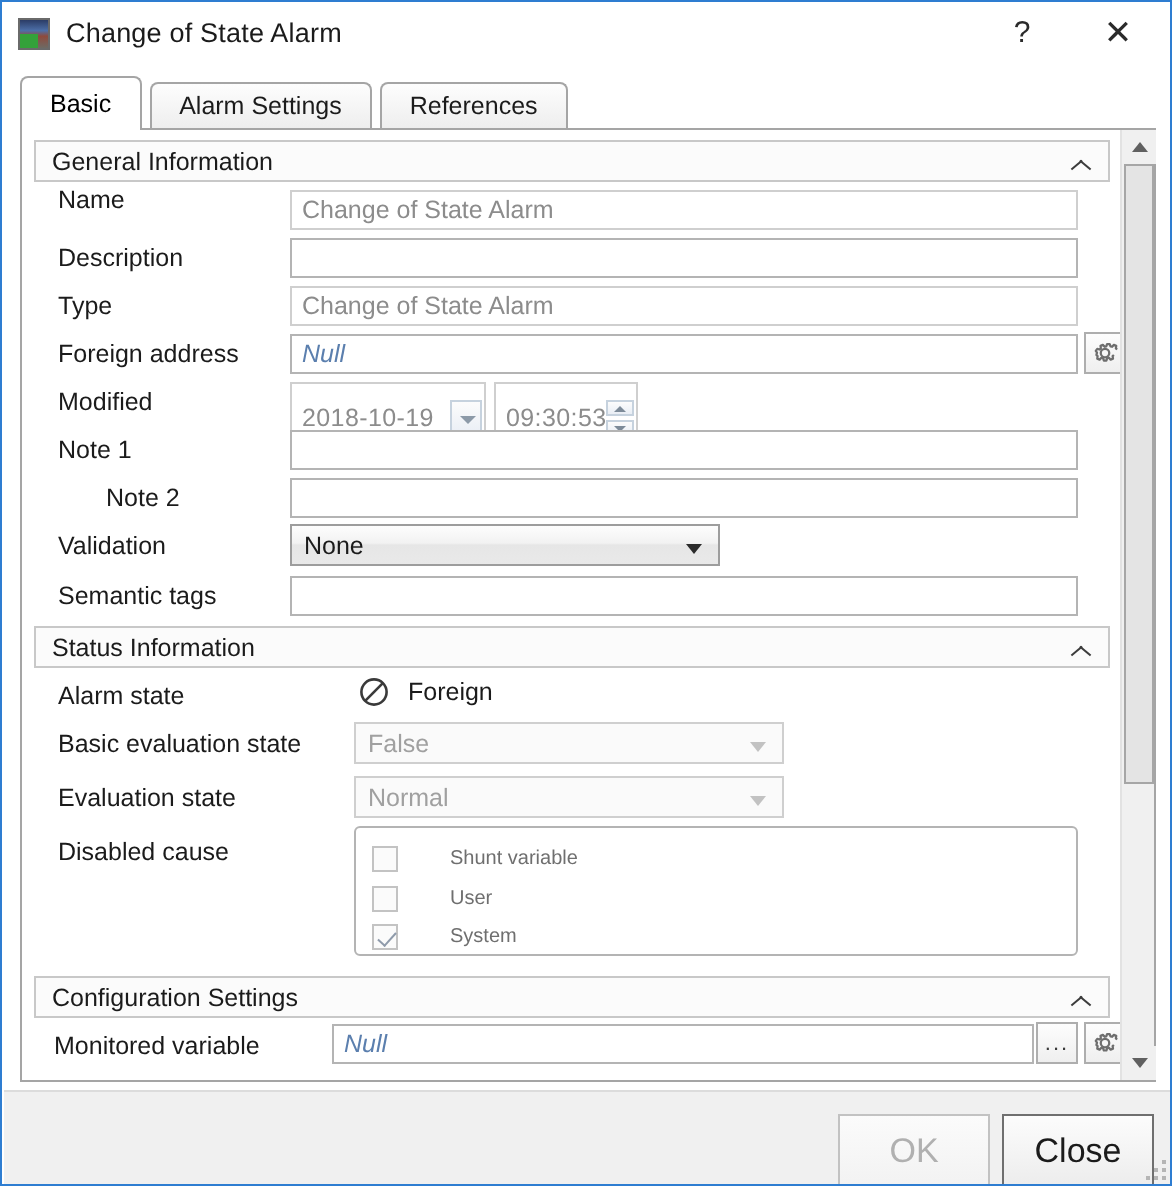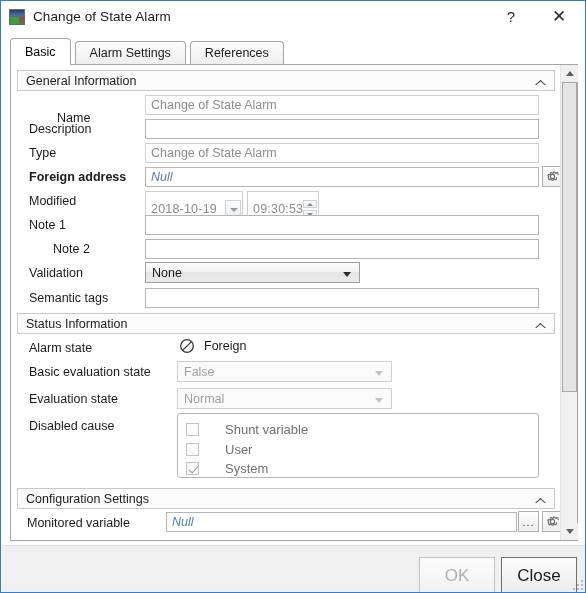--- a/index.html
+++ b/index.html
@@ -211,21 +211,21 @@
   .cbox {
     width: 13px; height: 13px; border: 1px solid #c3c3c3; background: #fbfbfb;
     position: relative; flex: none;
   }
   .cbox.checked:after {
     content: ""; position: absolute; left: 3.5px; top: 1px;
     width: 4px; height: 8px;
     border: solid #8f9bab; border-width: 0 1.6px 1.6px 0;
     transform: rotate(42deg);
   }
-  .cblabel { font-size: 13px; color: #6f6f6f; margin-left: 26px; white-space: nowrap; }
+  .cblabel { font-size: 10px; color: #6f6f6f; margin-left: 26px; white-space: nowrap; }
 
   
   #vscroll {
     position: absolute; right: 0; top: 0;
     width: 17px; height: 475px;
     background: #f0f0f0; border-left: 1px solid #e2e2e2;
   }
   .sb-btn {
     position: absolute; left: 0; width: 17px; height: 17px;
     background: #f0f0f0; display: flex; align-items: center; justify-content: center;
@@ -296,30 +296,30 @@
 
   <div id="tabbody">
     <div id="scroll-area">
       <div class="inner">
 
         <div class="group-header" style="top:5px;">
           <span class="gh-text">General Information</span>
           <span class="chev"></span>
         </div>
 
-        <div class="label" style="top:44px;margin-left:28px;">Name</div>
+        <div class="label" style="top:26px;">Name</div>
         <div class="field disabled" style="top:30px;width:394px;">Change of State Alarm</div>
 
         <div class="label" style="top:55px;">Description</div>
         <div class="field" style="top:54px;width:394px;"></div>
 
         <div class="label" style="top:79px;">Type</div>
         <div class="field disabled" style="top:78px;width:394px;">Change of State Alarm</div>
 
-        <div class="label" style="top:103px;font-weight:bold;">Foreign address</div>
+        <div class="label" style="top:103px;">Foreign address</div>
         <div class="field nullval" style="top:102px;width:394px;">Null</div>
         <div class="smallbtn" style="left:531px;top:101px;">
           <svg width="15" height="15" viewBox="0 0 24 24">
             <path fill="none" stroke="#6e6e6e" stroke-width="1.8" d="M12 8.6a3.4 3.4 0 1 0 0 6.8 3.4 3.4 0 0 0 0-6.8z"></path>
             <path fill="none" stroke="#6e6e6e" stroke-width="1.8" stroke-linejoin="round" d="M19.1 13.6l-1 .9.3 2-1.9.8-1.4-1.5-1.3.3-.7 1.9h-2l-.7-1.9-1.3-.3-1.4 1.5-1.9-.8.3-2-1-.9.5-1.9-1-1.4 1.2-1.6 1.9.5 1-.9-.3-2 1.9-.8 1.4 1.5 1.3-.3.7-1.9h2l.7 1.9 1.3.3 1.4-1.5 1.9.8-.3 2 1 .9"></path>
           </svg>
         </div>
 
         <div class="label" style="top:127px;">Modified</div>
         <div class="datebox" style="top:126px;width:98px;">

